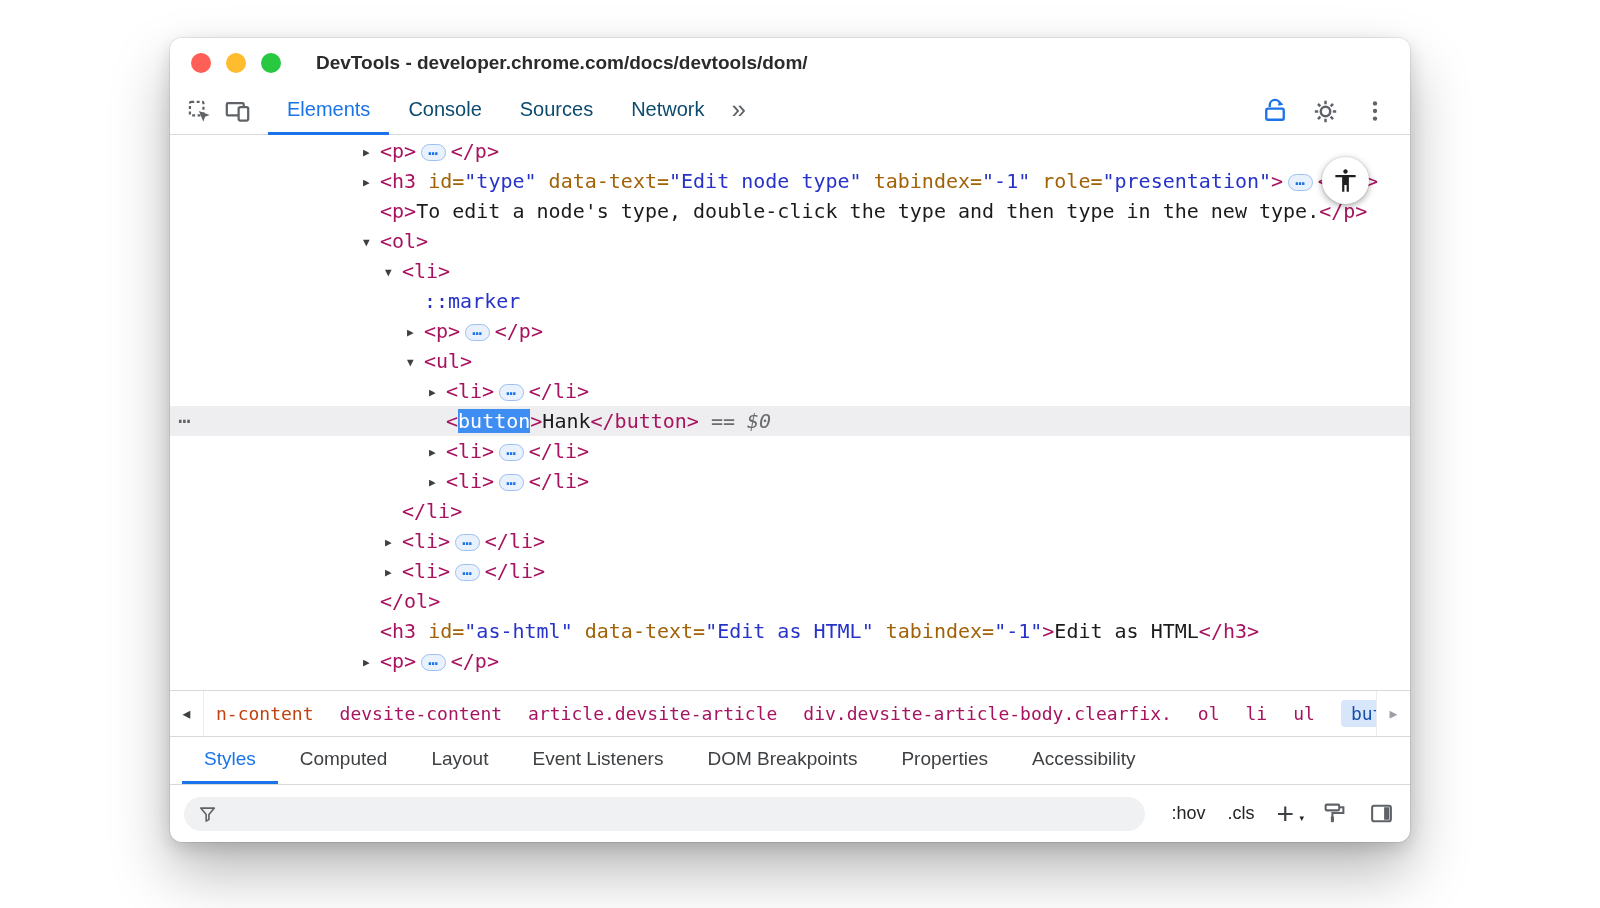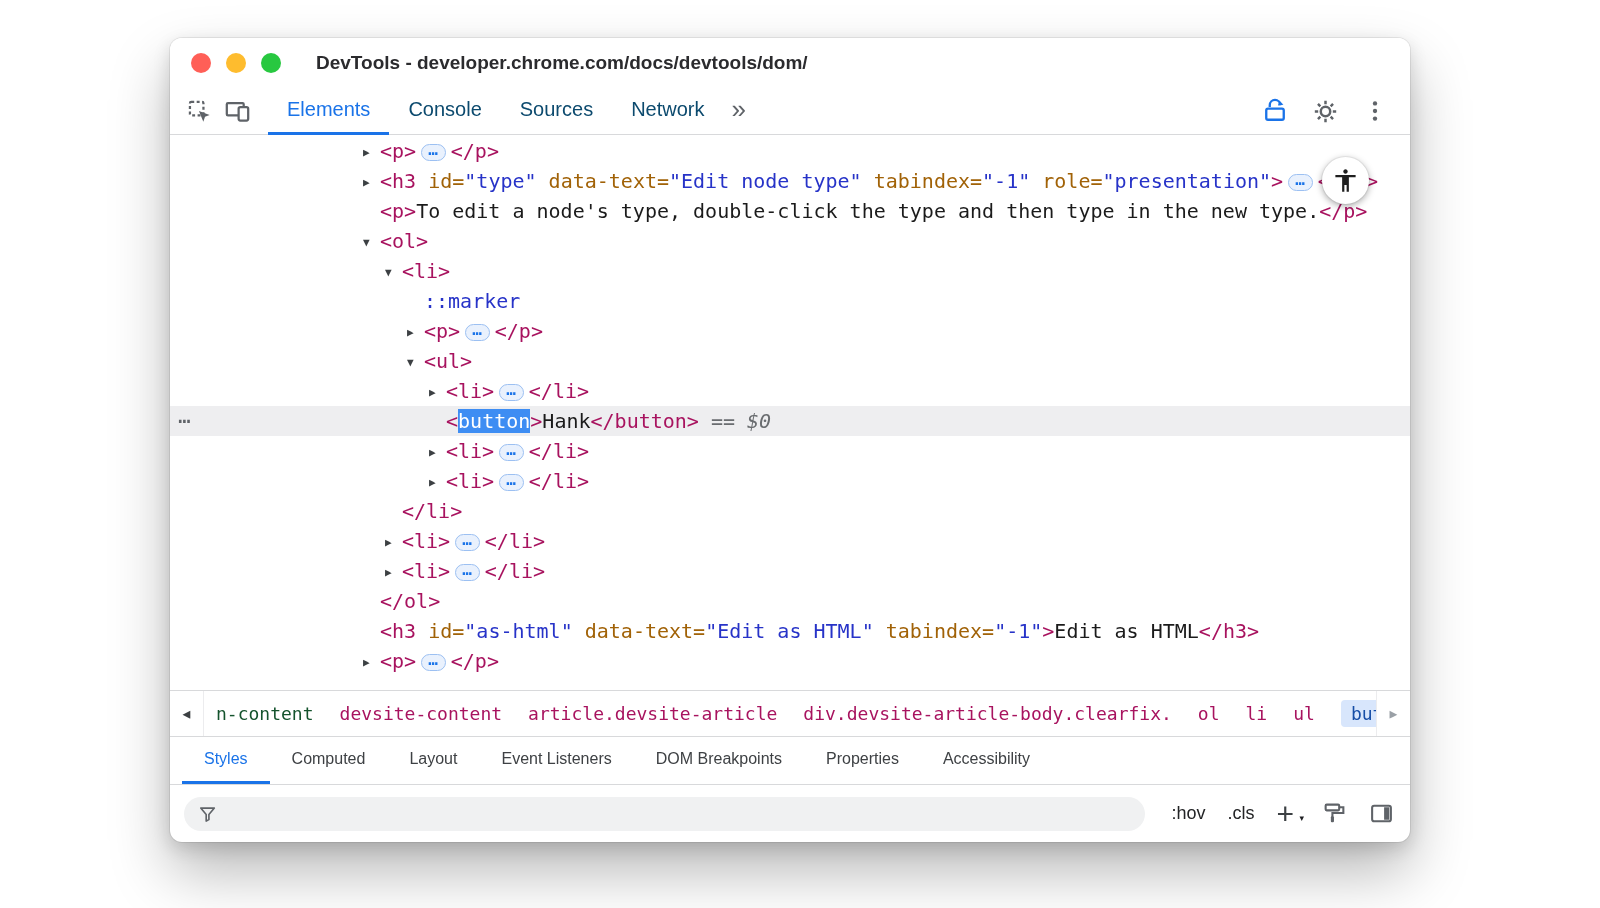--- a/index.html
+++ b/index.html
@@ -55,26 +55,26 @@
     display:flex; align-items:center; justify-content:center; z-index:5;
   }
   
   .crumbbar { height:46px; border-top:1px solid #d8d9db; display:flex; align-items:stretch;
     font-family:"DejaVu Sans Mono","Liberation Mono",monospace; font-size:18px; }
   .crumb-scroll { width:34px; display:flex; align-items:center; justify-content:center; font-size:13px; color:#3c4043; flex:none; }
   .crumb-scroll.left { border-right:1px solid #ececee; }
   .crumb-scroll.right{ border-left:1px solid #ececee; color:#9aa0a6; }
   .crumbs { flex:1; display:flex; align-items:center; gap:26px; padding:0 12px; overflow:hidden; }
   .crumb { color:#a8135f; white-space:nowrap; }
-  .crumb.plain { color:#14532d; }
+  .crumb.plain { color:#c2410c; }
   .crumb.selected { background:#d8e6fc; color:#174ea6; padding:3px 10px; border-radius:4px; }
   
   .styles-tabs { height:49px; border-top:1px solid #d8d9db; border-bottom:1px solid #d8d9db;
     display:flex; align-items:stretch; padding-left:12px; }
-  .styles-tab { display:flex; align-items:center; padding:0 22px; font-size:16px; color:#3e4144;
+  .styles-tab { display:flex; align-items:center; padding:0 22px; font-size:19px; color:#3e4144;
     border-bottom:3px solid transparent; white-space:nowrap; }
   .styles-tab.active { color:#1a73e8; border-bottom-color:#1a73e8; }
   
   .filterbar { height:57px; display:flex; align-items:center; padding:0 16px 0 14px; }
   .filter-input-wrap { flex:1; height:34px; background:#f0f1f2; border-radius:17px;
     display:flex; align-items:center; padding:0 14px; gap:10px; min-width:0; }
   input.filter { border:none; outline:none; background:transparent; font-size:19px; color:#202124;
     flex:1; min-width:0; font-family:"Liberation Sans","DejaVu Sans",sans-serif; }
   input.filter::placeholder { color:#5f6368; opacity:1; }
   .filter-right { display:flex; align-items:center; gap:22px; margin-left:26px; flex:none; }

